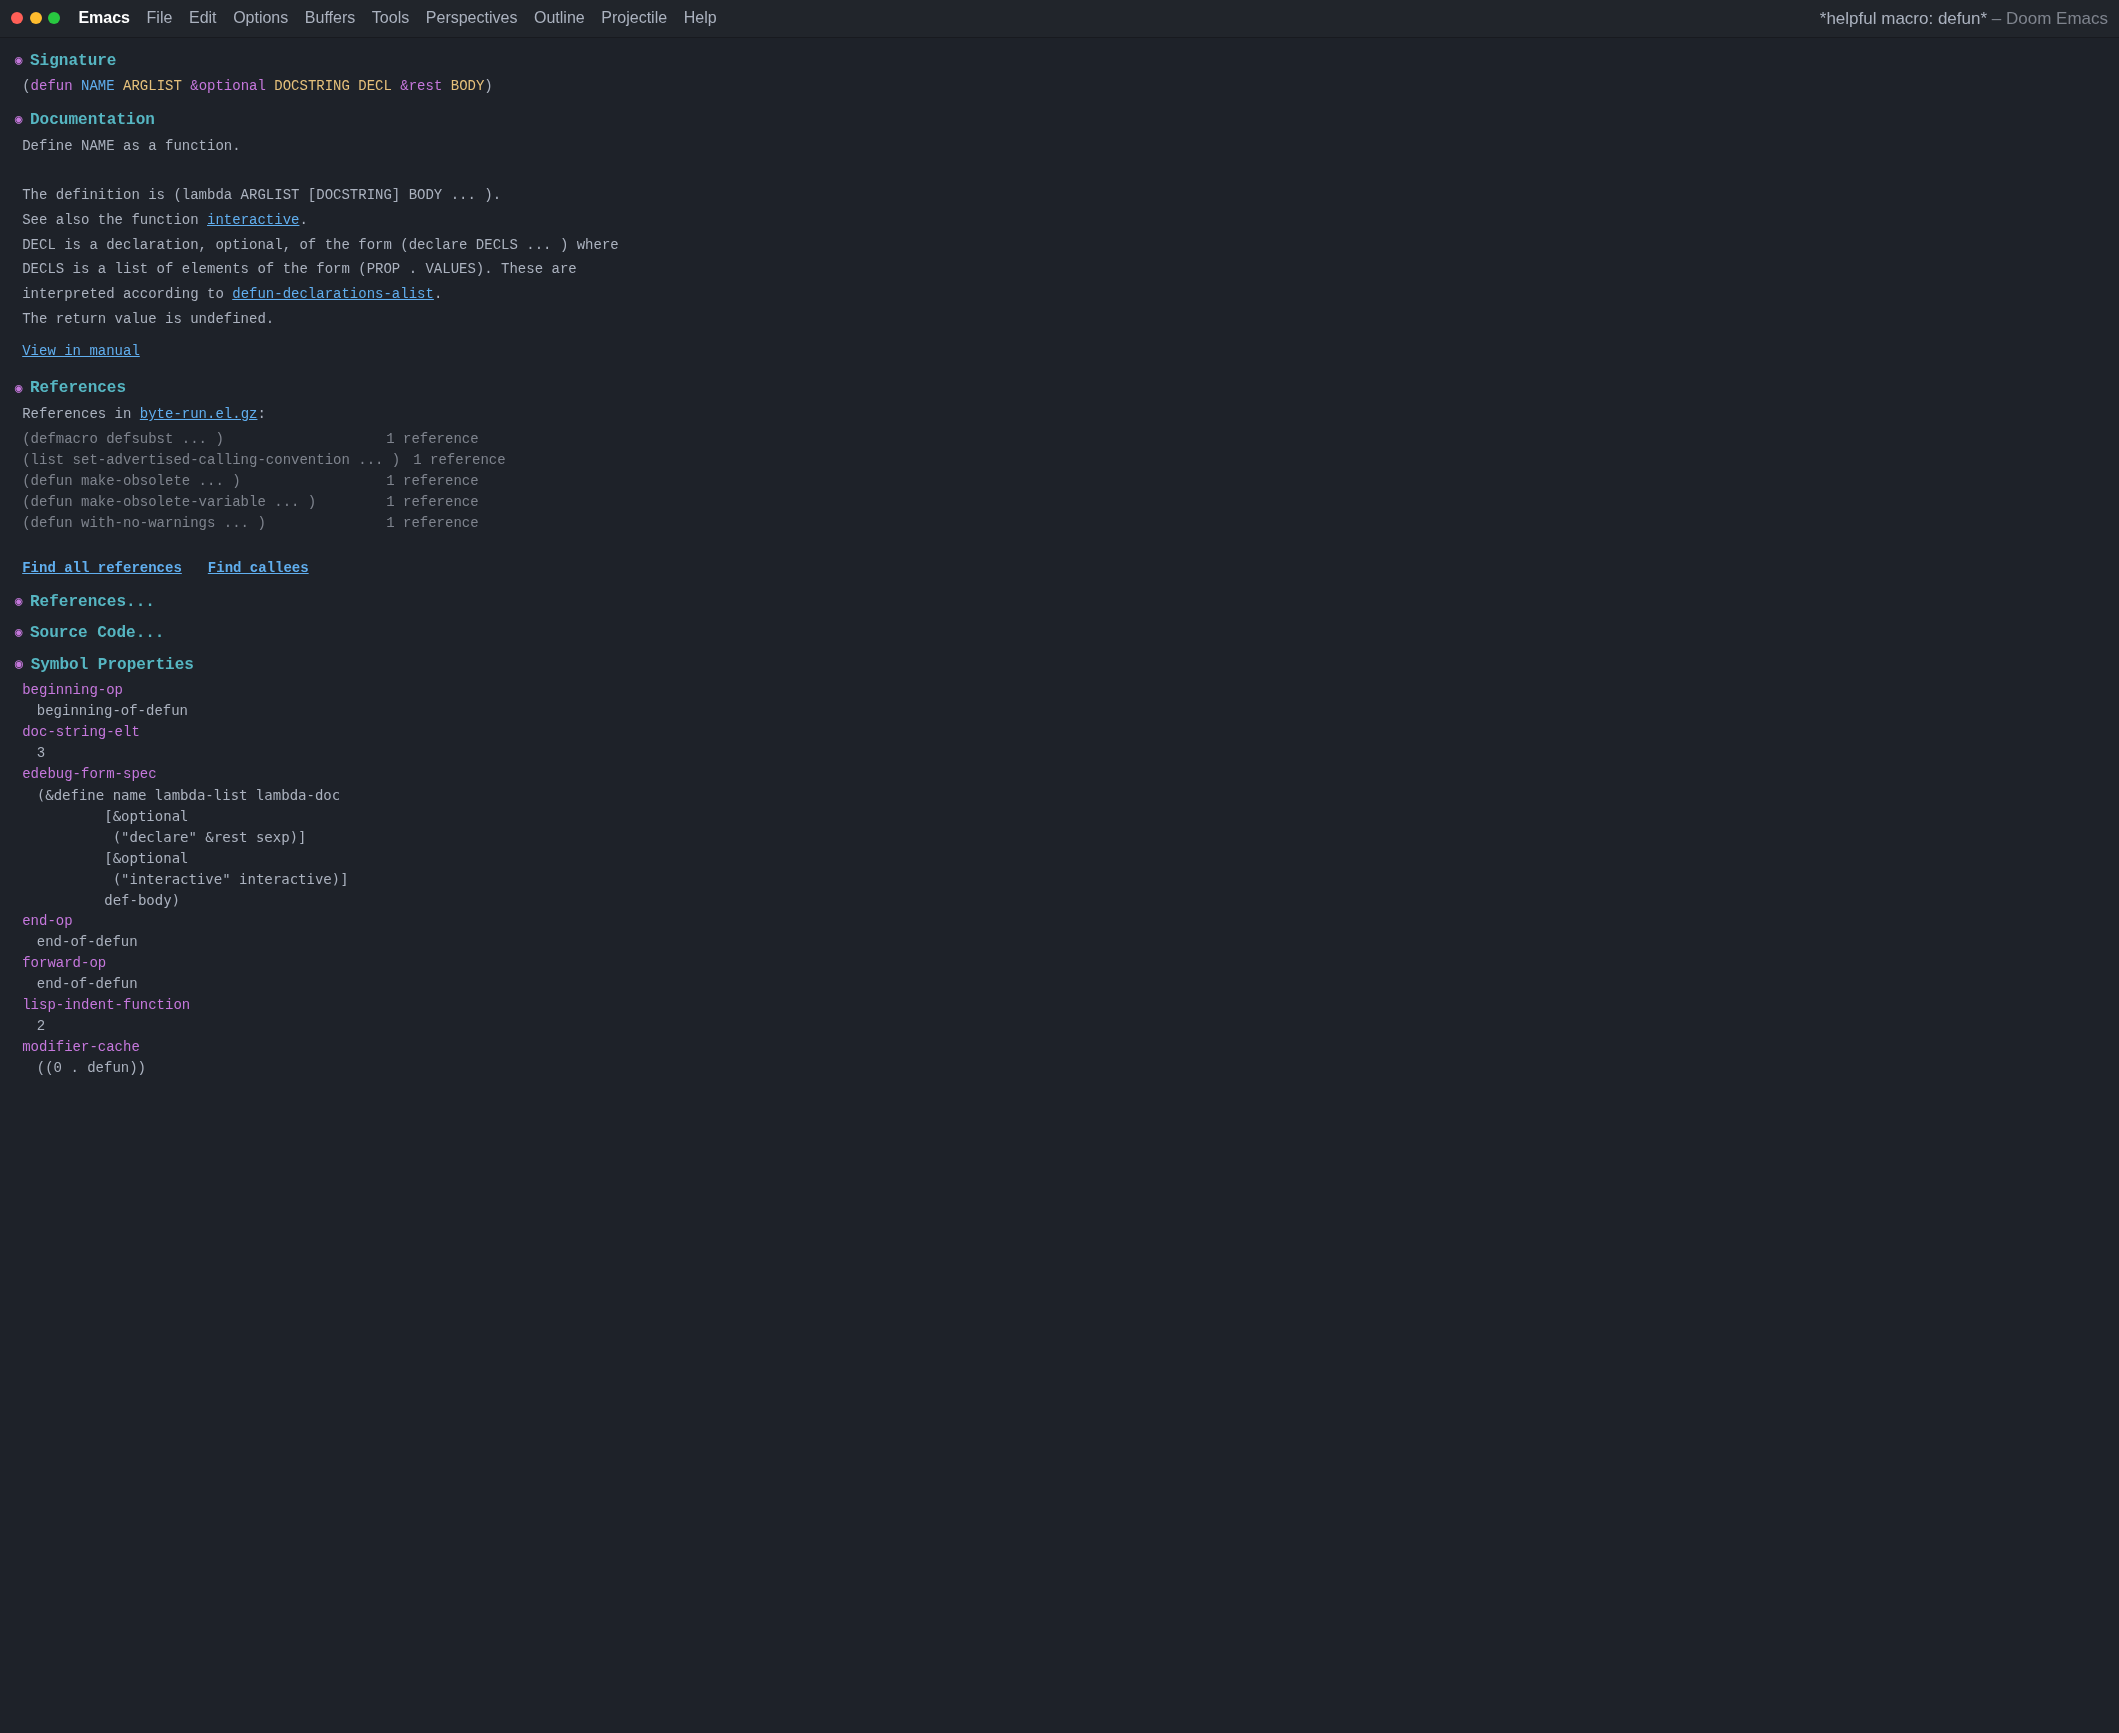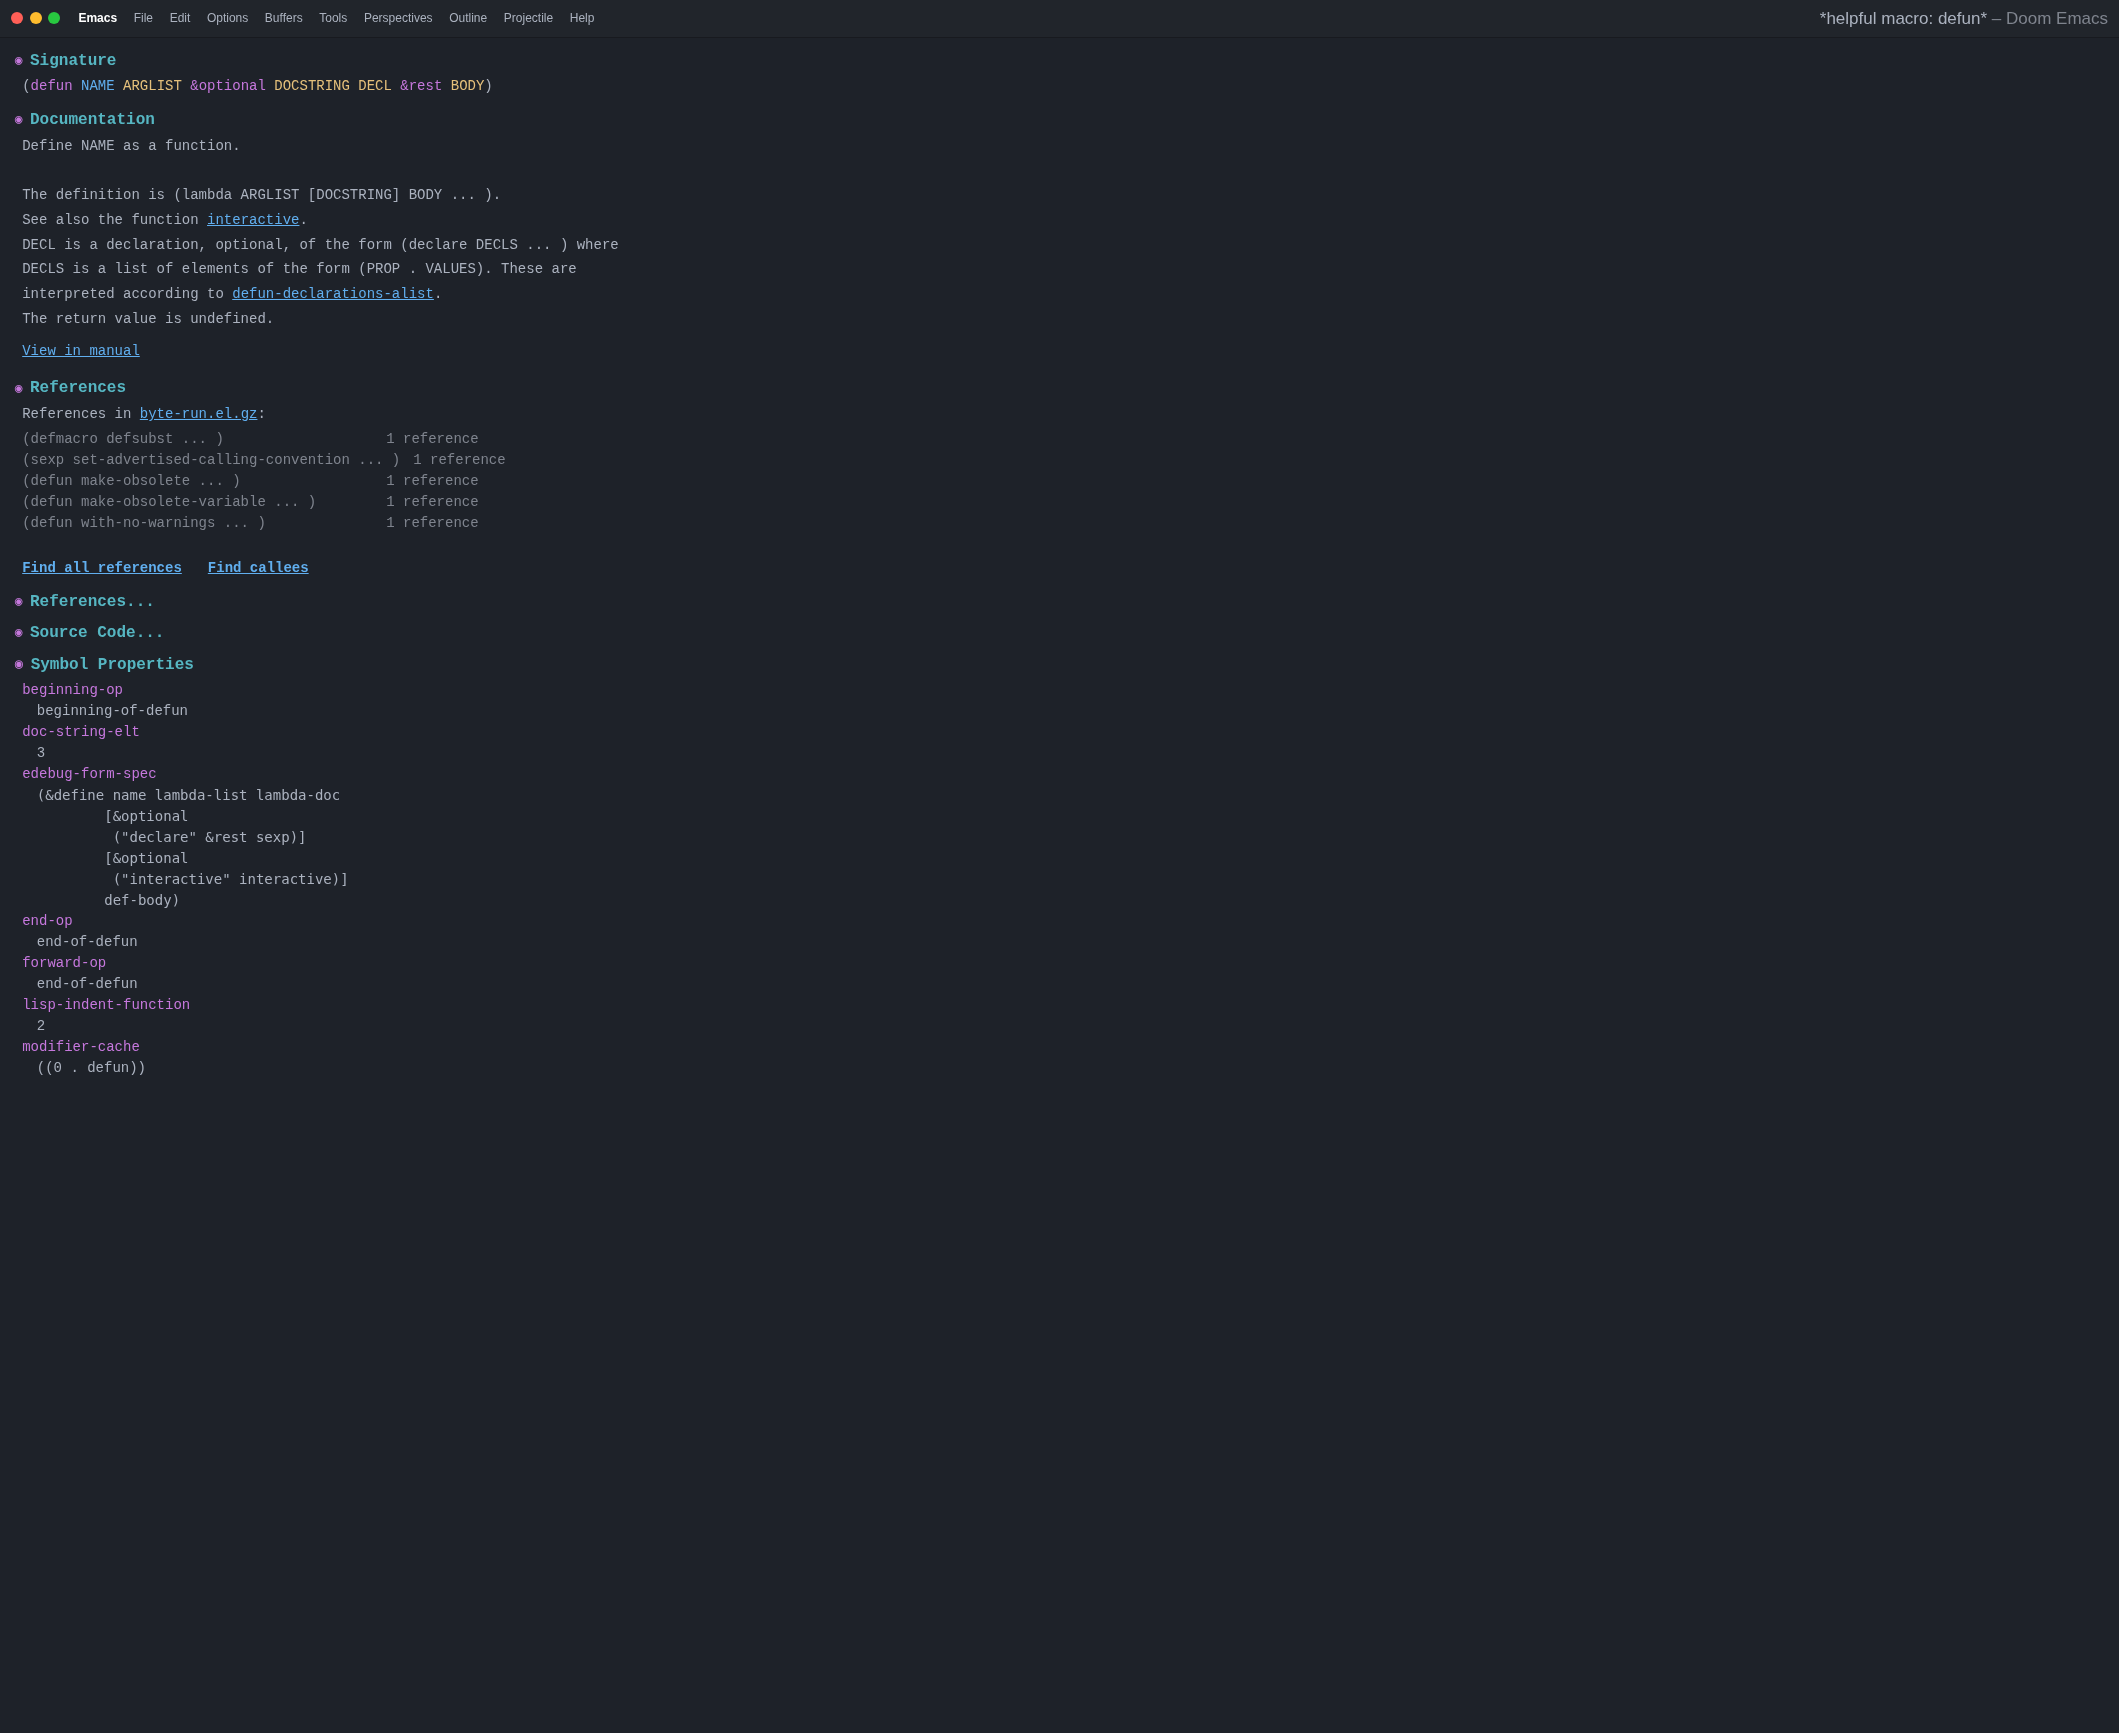--- a/index.html
+++ b/index.html
@@ -45,21 +45,21 @@
     .menu-bar {
       display: flex;
       align-items: center;
       gap: 16.6px;
       margin-left: 11px;
       flex: 1;
     }
 
     .menu-item {
       color: #abb2bf;
-      font-size: 12px;
+      font-size: 16px;
       cursor: pointer;
       font-family: -apple-system, BlinkMacSystemFont, sans-serif;
     }
 
     .menu-item.active {
       font-weight: bold;
       color: #ffffff;
     }
 
     .title-right {
@@ -277,21 +277,21 @@
       <span class="section-title">References</span>
     </div>
     <div class="references-header">
       <span>References in </span><a class="ref-file-link">byte-run.el.gz</a><span>:</span>
     </div>
     <div class="ref-row">
       <span class="ref-code">(defmacro defsubst ... )</span>
       <span class="ref-count">1 reference</span>
     </div>
     <div class="ref-row">
-      <span class="ref-code">(sexp set-advertised-calling-convention ... )</span>
+      <span class="ref-code">(list set-advertised-calling-convention ... )</span>
       <span class="ref-count">1 reference</span>
     </div>
     <div class="ref-row">
       <span class="ref-code">(defun make-obsolete ... )</span>
       <span class="ref-count">1 reference</span>
     </div>
     <div class="ref-row">
       <span class="ref-code">(defun make-obsolete-variable ... )</span>
       <span class="ref-count">1 reference</span>
     </div>

